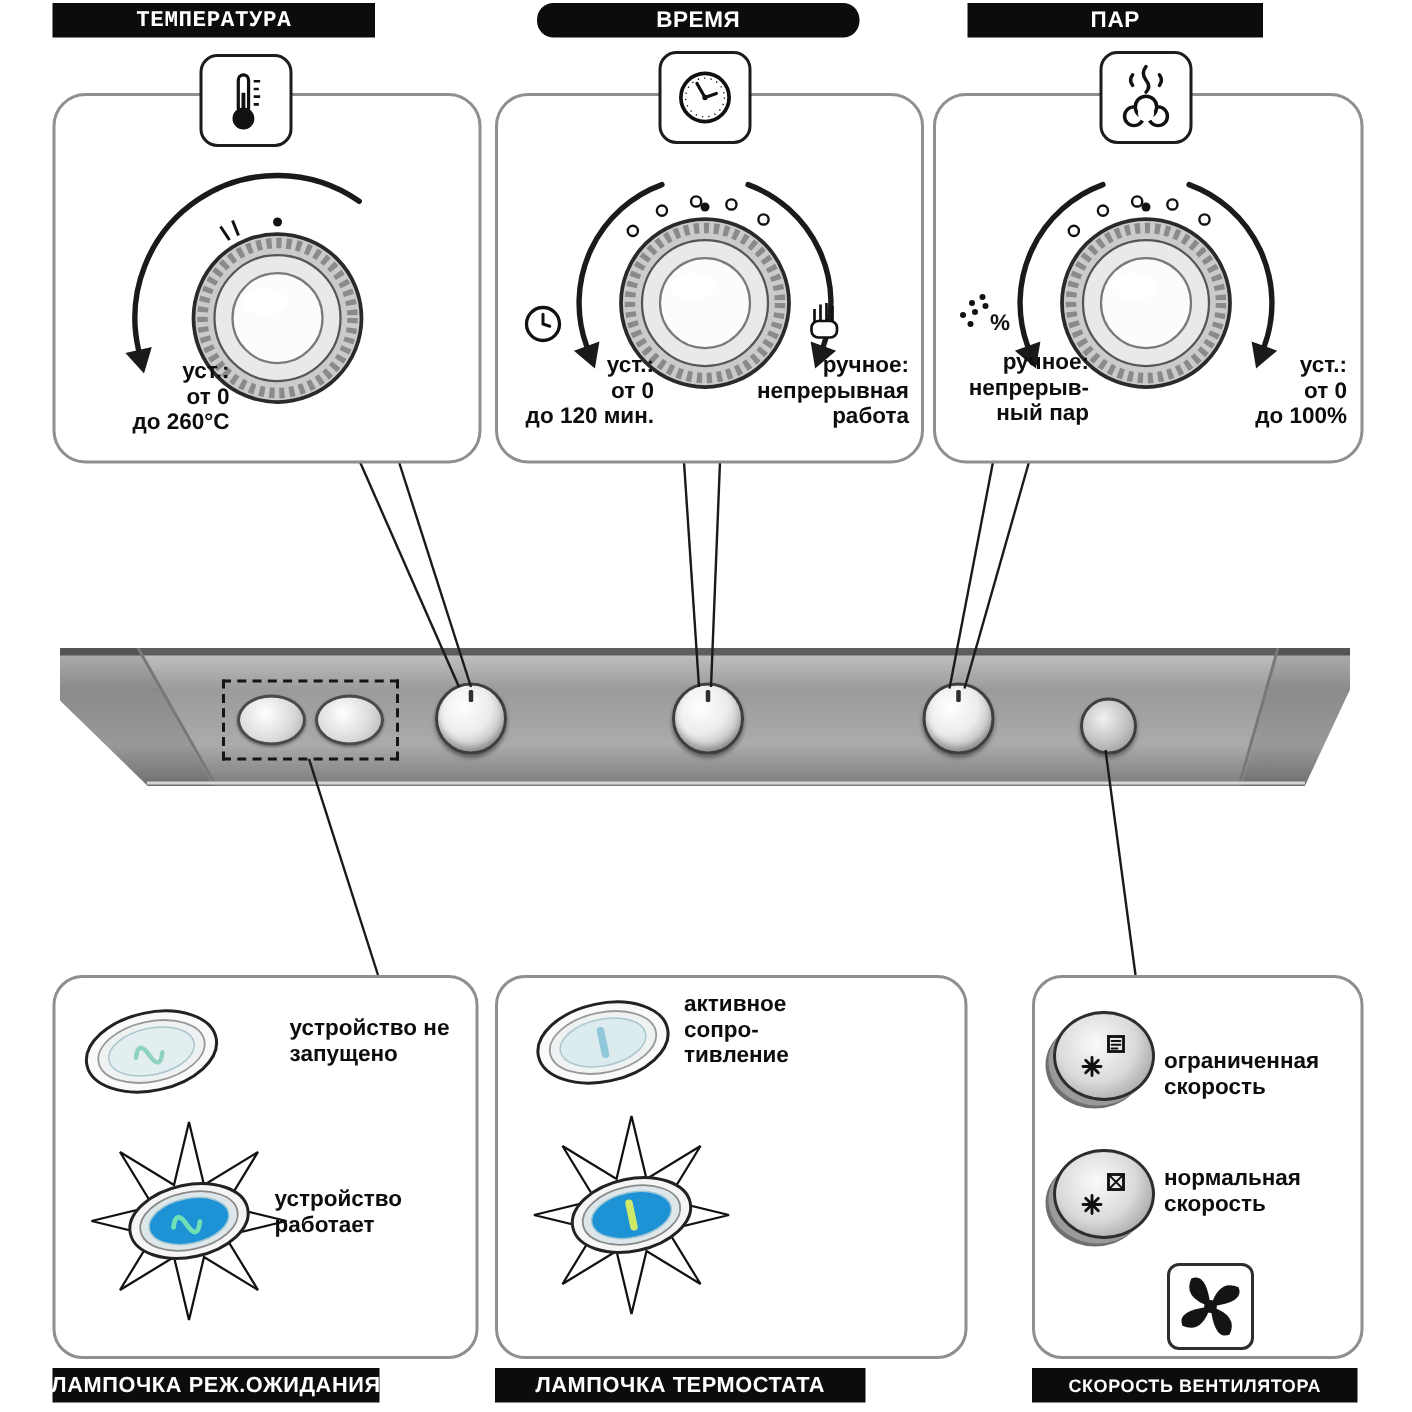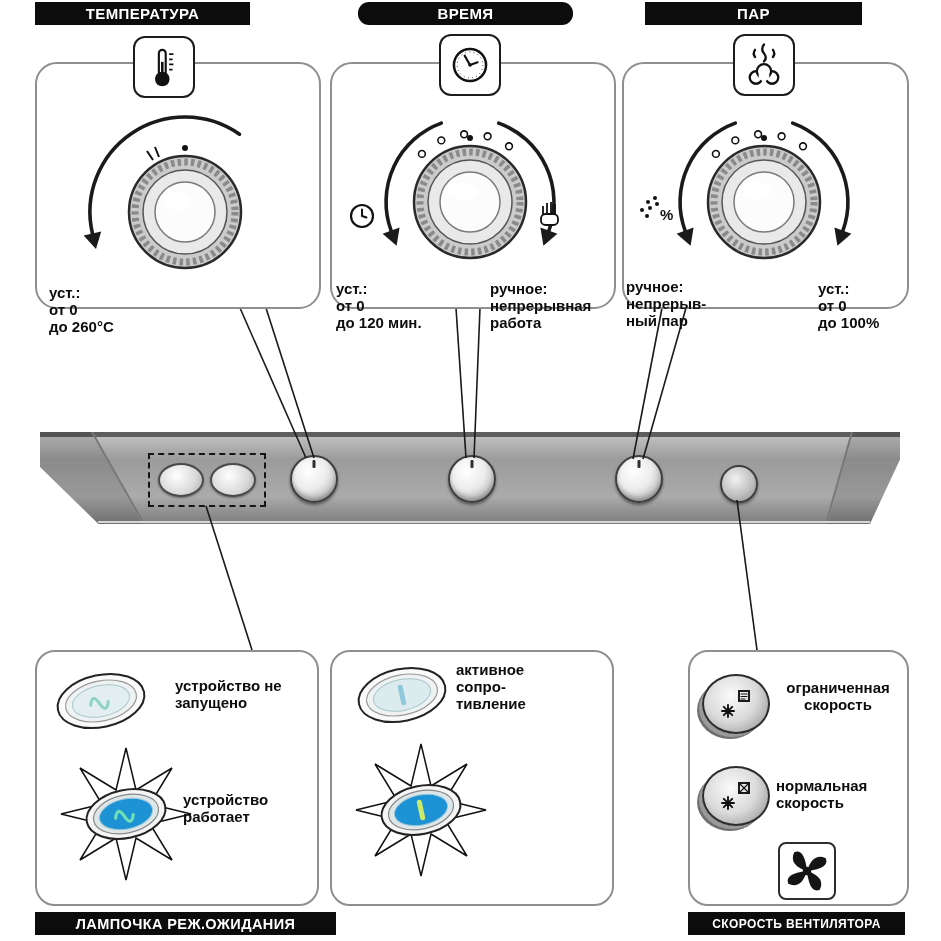--- a/index.html
+++ b/index.html
@@ -8,21 +8,21 @@
   .bar{position:absolute;height:23px;background:#0c0c0c;color:#fff;display:flex;
        align-items:center;justify-content:center;font-size:15px;font-weight:700;
        letter-spacing:.4px;white-space:nowrap;}
   .panel{position:absolute;width:282px;height:243px;background:#fff;
          border:2px solid #8f8f8f;border-radius:22px;}
   .panel-b{position:absolute;background:#fff;border:2px solid #8f8f8f;border-radius:20px;}
   .iconbox{position:absolute;width:58px;height:58px;background:#fff;border:2.5px solid #1c1c1c;
            border-radius:12px;display:flex;align-items:center;justify-content:center;}
   .txt{position:absolute;font-size:15px;line-height:1.12;font-weight:700;color:#0d0d0d;
        white-space:pre-line;}
-  .center{text-align:left;margin-top:45px;}
+  .center{text-align:right;}
   .art{position:absolute;left:0;top:0;width:100%;height:100%;}
   .arrow{fill:none;stroke:#1a1a1a;stroke-width:3.6;stroke-linecap:round;}
   .cline{stroke:#1a1a1a;stroke-width:1.6;}
   .strip{position:absolute;left:40px;top:432px;width:860px;height:92px;
          background:linear-gradient(#c6c6c6,#9b9b9b 30%,#ababab 70%,#7c7c7c);
          clip-path:polygon(0 0,100% 0,100% 30%,96.5% 100%,6.8% 100%,0 38%);}
   .sknob{position:absolute;width:44px;height:44px;border-radius:50%;
          background:radial-gradient(circle at 38% 32%,#ffffff 0%,#ececec 45%,#bdbdbd 75%,#8d8d8d 100%);
          border:2px solid #3e3e3e;box-shadow:0 2px 3px rgba(0,0,0,.45), inset 0 -3px 4px rgba(0,0,0,.25);}
   .notch{position:absolute;left:50%;top:3px;width:3px;height:8px;background:#2f2f2f;
@@ -78,23 +78,23 @@
     <line class="cline" x1="240" y1="308" x2="306" y2="458"></line>
     <line class="cline" x1="266" y1="308" x2="314" y2="458"></line>
     <line class="cline" x1="456" y1="308" x2="466" y2="458"></line>
     <line class="cline" x1="480" y1="308" x2="474" y2="458"></line>
     <line class="cline" x1="662" y1="308" x2="633" y2="459"></line>
     <line class="cline" x1="686" y1="308" x2="643" y2="459"></line>
     <line class="cline" x1="206" y1="506" x2="252" y2="650"></line>
     <line class="cline" x1="737" y1="500" x2="757" y2="650"></line>
   </svg>
 
-  <div class="bar" style="left:35px;top:2px;width:215px;">ТЕМПЕРАТУРА</div>
+  <div class="bar" style="left:35px;top:2px;width:215px;font-family:Liberation Mono, monospace;">ТЕМПЕРАТУРА</div>
   <div class="bar" style="left:358px;top:2px;width:215px;border-radius:11px;">ВРЕМЯ</div>
-  <div class="bar" style="left:645px;top:2px;width:217px;">ПАР</div>
+  <div class="bar" style="left:645px;top:2px;width:197px;">ПАР</div>
 
   <div class="panel" style="left:35px;top:62px;">
     <svg class="art" viewBox="0 0 282 243">
       <path class="arrow" d="M202.5 70.2 A95 95 0 0 0 55.4 169.4"></path>
       <polygon points="59,185 64.2,167.4 46.6,171.4" fill="#1a1a1a"></polygon>
       <circle cx="148" cy="148" r="56" fill="#cbcbcb" stroke="#2a2a2a" stroke-width="2.5"></circle>
       <circle cx="148" cy="148" r="50" fill="none" stroke="#8a8a8a" stroke-width="7" stroke-dasharray="3.5 3.2"></circle>
       <circle cx="148" cy="148" r="42" fill="#e9e9e9" stroke="#555555" stroke-width="1.5"></circle>
       <circle cx="148" cy="148" r="30" fill="#fcfcfc" stroke="#7a7a7a" stroke-width="1.5"></circle>
       <ellipse cx="140" cy="137" rx="15" ry="9" fill="#ffffff" opacity="0.85"></ellipse>
@@ -215,36 +215,36 @@
 
   <div class="panel-b" style="left:35px;top:650px;width:280px;height:252px;">
     <svg class="lamp" style="left:8px;top:14px;" width="112" height="70" viewBox="0 0 112 70">
       <g transform="translate(56,35) rotate(-12)">
         <ellipse rx="44" ry="26" fill="#fafafa" stroke="#222222" stroke-width="2"></ellipse>
         <ellipse rx="36" ry="20" fill="#eef2f3" stroke="#999999" stroke-width="1.2"></ellipse>
         <ellipse rx="29" ry="15.5" fill="#e2eef0" stroke="#aac8cc" stroke-width="1"></ellipse>
         <path d="M-11 2 q4 -12 9 0 t9 0" fill="none" stroke="#8fd2c2" stroke-width="3" stroke-linecap="round"></path>
       </g>
     </svg>
-    <div class="txt" style="left:138px;top:26px;width:132px;">устройство не
+    <div class="txt" style="left:156px;top:26px;width:132px;">устройство не
 запущено</div>
     <svg class="lamp" style="left:2px;top:92px;" width="175" height="145" viewBox="0 0 175 145">
       <polygon points="87,4 97,46 133,24 111,60 152,70 111,80 133,116 97,94 87,136 77,94 41,116 63,80 22,70 63,60 41,24 77,46" fill="#ffffff" stroke="#111111" stroke-width="1.5"></polygon>
       <g transform="translate(87,70) rotate(-12)">
         <ellipse rx="40" ry="24" fill="#f5f5f5" stroke="#222222" stroke-width="2"></ellipse>
         <ellipse rx="33" ry="19" fill="#dde7ea" stroke="#888888" stroke-width="1.2"></ellipse>
         <ellipse rx="27" ry="15" fill="#1d93d6" stroke="#9cc6d6" stroke-width="1"></ellipse>
         <path d="M-11 2 q4 -12 9 0 t9 0" fill="none" stroke="#6fe0b6" stroke-width="3.2" stroke-linecap="round"></path>
       </g>
     </svg>
     <div class="txt" style="left:146px;top:140px;width:122px;">устройство
 работает</div>
   </div>
 
-  <div class="panel-b" style="left:330px;top:650px;width:280px;height:252px;">
+  <div class="panel-b" style="left:330px;top:650px;width:280px;height:252px;padding-left:31px;">
     <svg class="lamp" style="left:14px;top:8px;" width="112" height="70" viewBox="0 0 112 70">
       <g transform="translate(56,35) rotate(-12)">
         <ellipse rx="44" ry="26" fill="#fafafa" stroke="#222222" stroke-width="2"></ellipse>
         <ellipse rx="36" ry="20" fill="#eef2f3" stroke="#999999" stroke-width="1.2"></ellipse>
         <ellipse rx="29" ry="15.5" fill="#dcebee" stroke="#aac8cc" stroke-width="1"></ellipse>
         <path d="M0 -8 V8" fill="none" stroke="#8fc8da" stroke-width="5" stroke-linecap="round"></path>
       </g>
     </svg>
     <div class="txt" style="left:124px;top:10px;width:124px;">активное
 сопро-
@@ -263,21 +263,21 @@
   <div class="panel-b" style="left:688px;top:650px;width:217px;height:252px;">
     <div class="bigbtn" style="left:12px;top:22px;">
       <svg viewBox="0 0 40 36" width="40" height="36">
         <g stroke="#111111" stroke-width="1.9" fill="none" stroke-linecap="round">
           <path d="M6 25 h12 M12 19 v12 M7.8 20.8 l8.4 8.4 M16.2 20.8 l-8.4 8.4"></path>
           <rect x="23" y="5" width="10" height="10"></rect>
           <path d="M25 8 h6 M25 10.5 h6 M25 13 h4" stroke-width="1.2"></path>
         </g>
       </svg>
     </div>
-    <div class="txt" style="left:86px;top:28px;width:124px;text-align:center;">ограниченная
+    <div class="txt" style="left:86px;top:48px;width:124px;">ограниченная
 скорость</div>
     <div class="bigbtn" style="left:12px;top:114px;">
       <svg viewBox="0 0 40 36" width="40" height="36">
         <g stroke="#111111" stroke-width="1.9" fill="none" stroke-linecap="round">
           <path d="M6 25 h12 M12 19 v12 M7.8 20.8 l8.4 8.4 M16.2 20.8 l-8.4 8.4"></path>
           <rect x="23" y="5" width="10" height="10"></rect>
           <path d="M23 5 l10 10 M33 5 l-10 10" stroke-width="1.2"></path>
         </g>
       </svg>
     </div>
@@ -289,16 +289,17 @@
           <path d="M27 27 Q5 20 12 5 Q24 0 27 27 Z"></path>
           <path d="M27 27 Q5 20 12 5 Q24 0 27 27 Z" transform="rotate(90 27 27)"></path>
           <path d="M27 27 Q5 20 12 5 Q24 0 27 27 Z" transform="rotate(180 27 27)"></path>
           <path d="M27 27 Q5 20 12 5 Q24 0 27 27 Z" transform="rotate(270 27 27)"></path>
           <circle cx="27" cy="27" r="5"></circle>
         </g>
       </svg>
     </div>
   </div>
 
-  <div class="bar" style="left:35px;top:912px;width:301px;font-size:14.5px;">ЛАМПОЧКА РЕЖ.ОЖИДАНИЯ</div>
+  <div class="bar" style="left:35px;top:912px;width:218px;font-size:14.5px;">ЛАМПОЧКА РЕЖ.ОЖИДАНИЯ</div>
+  <div class="bar" style="left:330px;top:912px;width:247px;font-size:14.5px;">ЛАМПОЧКА ТЕРМОСТАТА</div>
   <div class="bar" style="left:688px;top:912px;width:217px;font-size:12px;">СКОРОСТЬ ВЕНТИЛЯТОРА</div>
 
 </div>
 
 </body></html>

